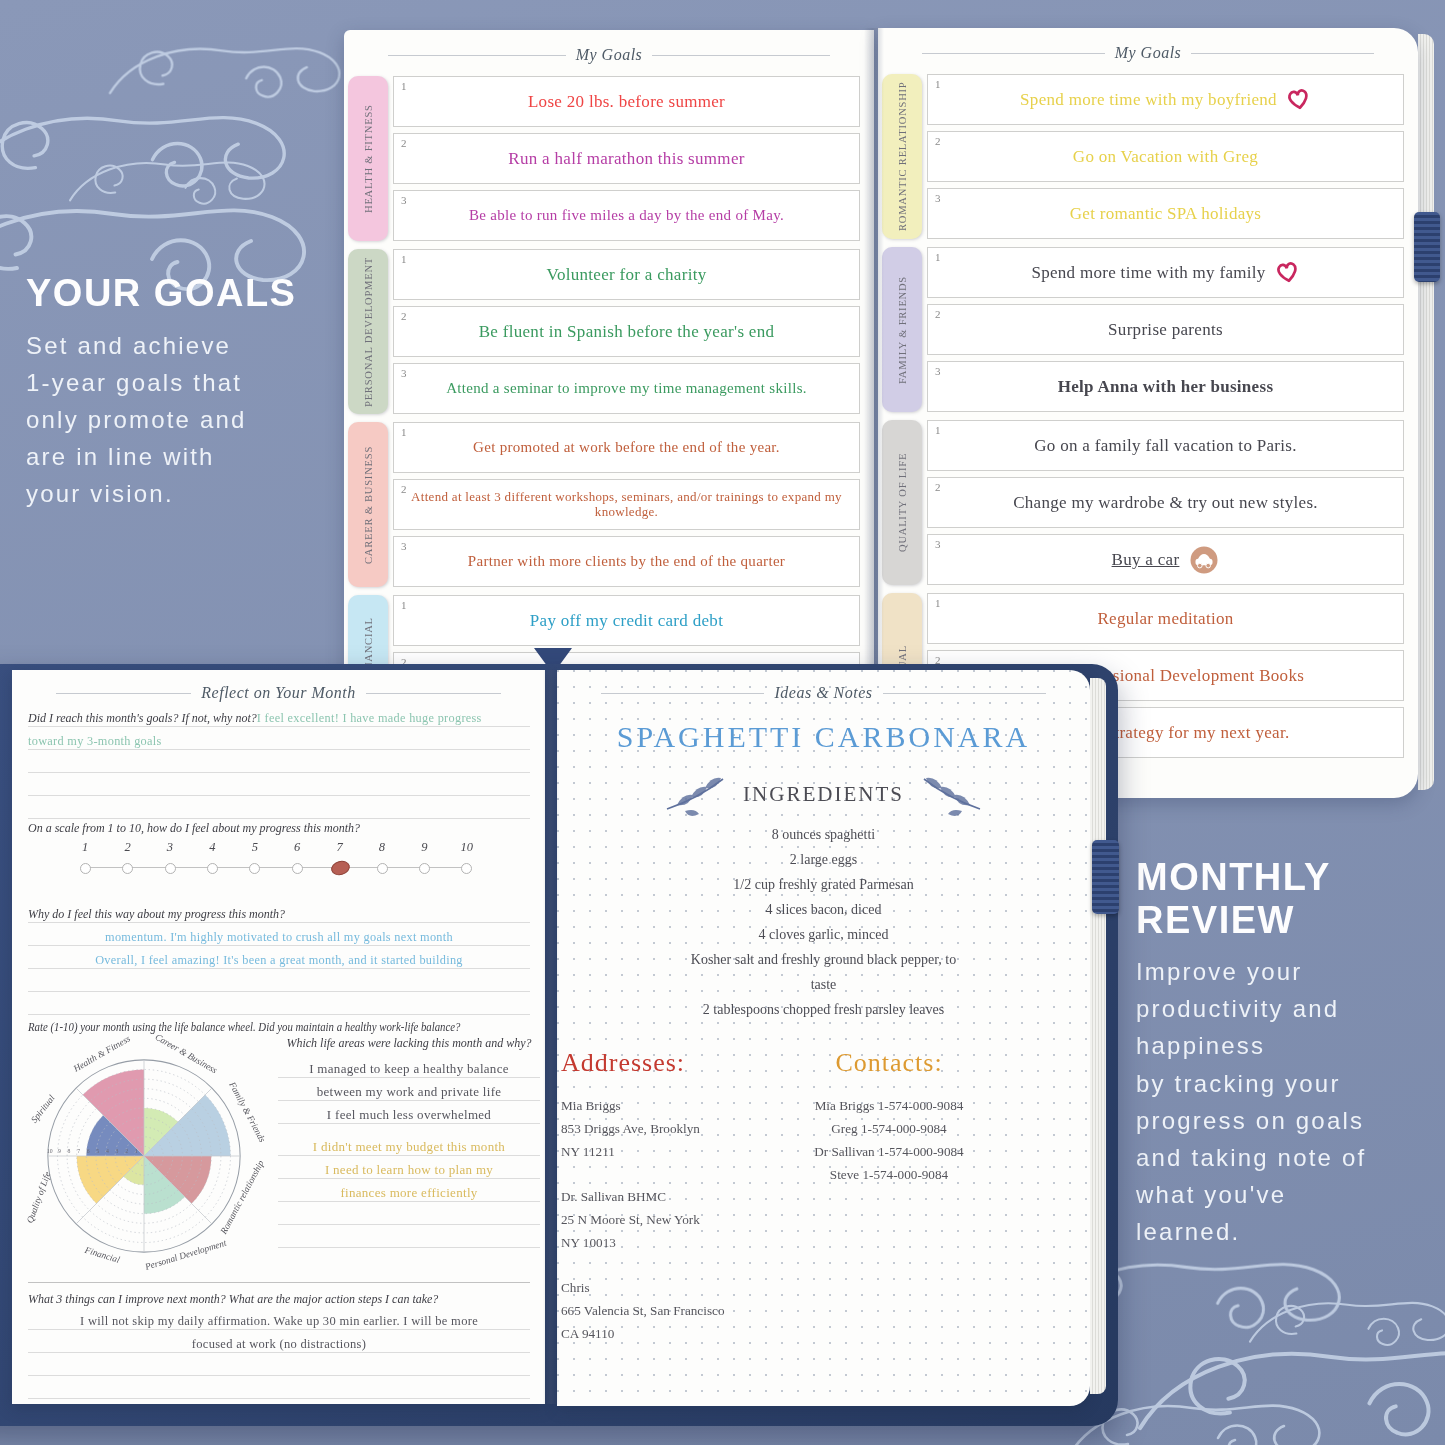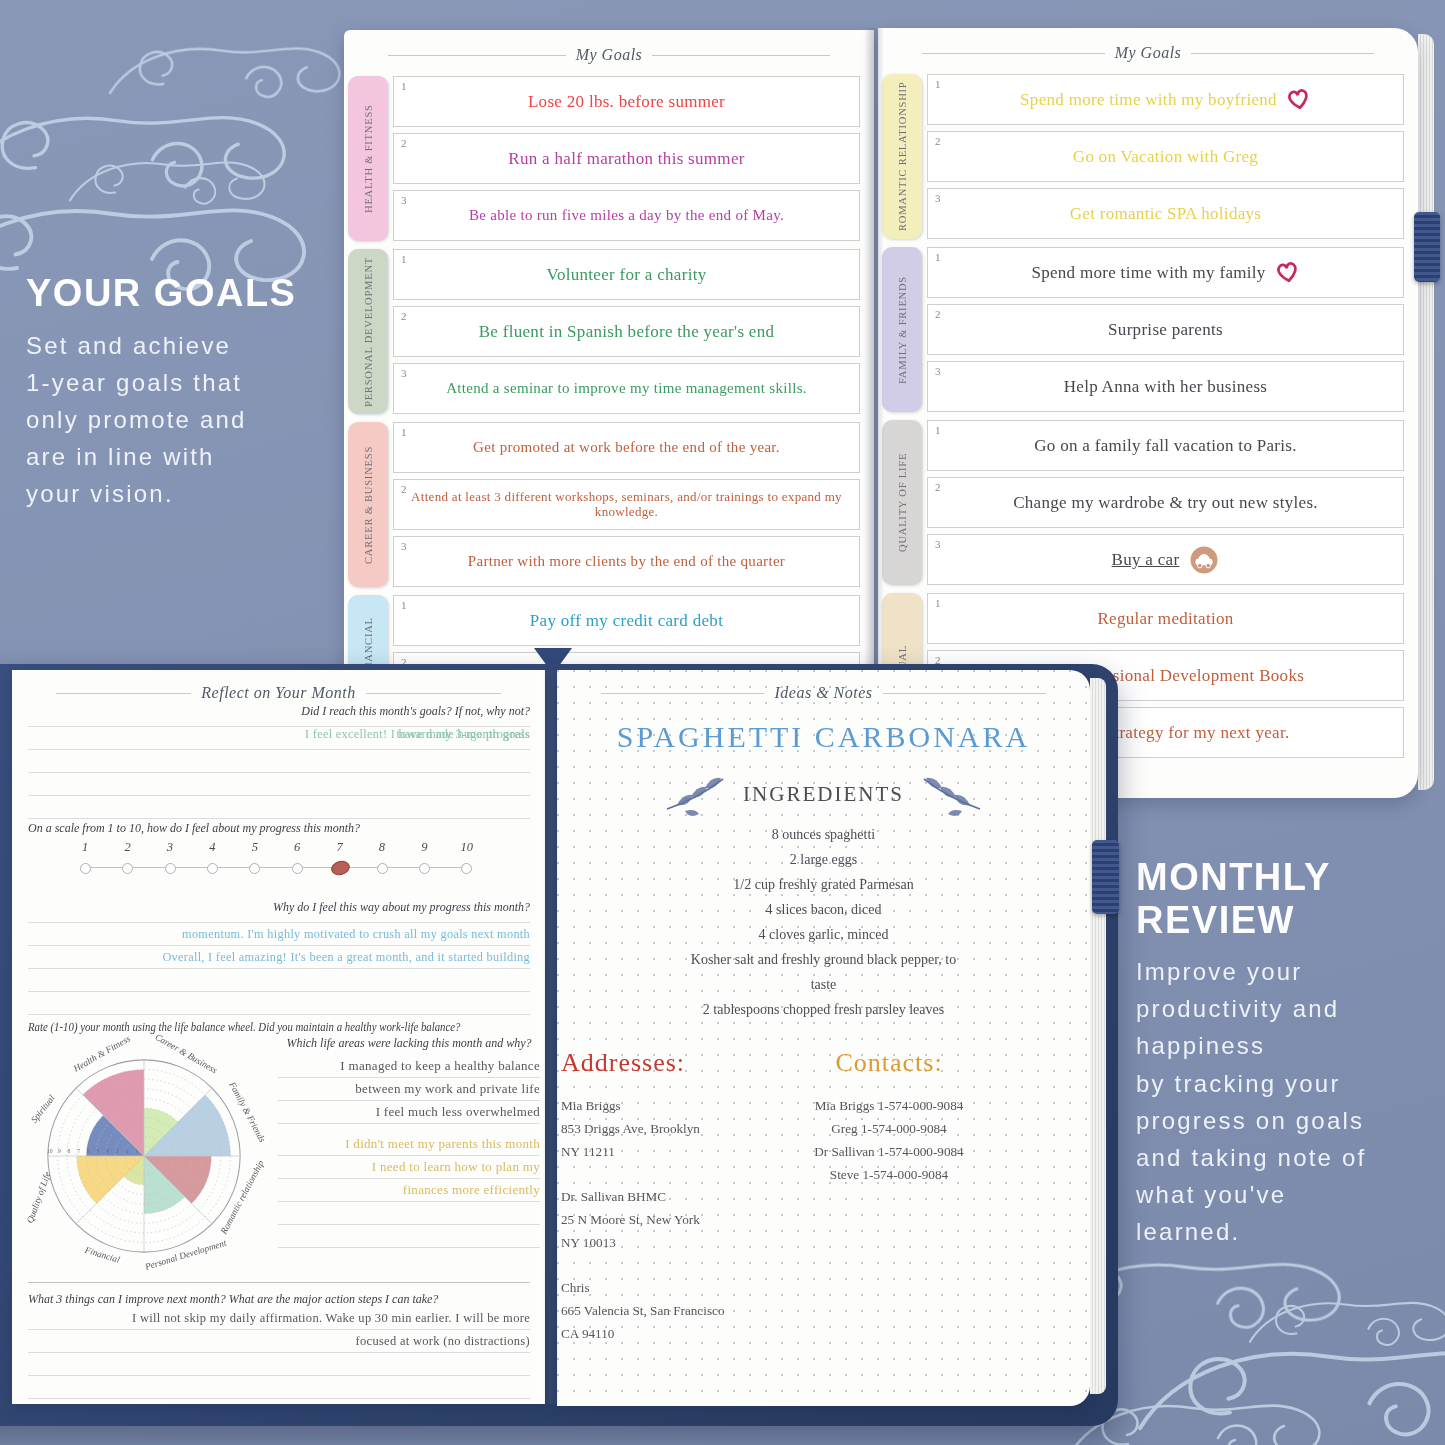--- a/index.html
+++ b/index.html
@@ -60,21 +60,21 @@
   .e-bottom{left:1127px;top:176px;width:27px;height:74px;}
   
   .rp-header{position:absolute;left:0;right:0;top:14px;}
   .q{font:italic 12px "Liberation Serif",serif;color:#3d3d44;white-space:nowrap;}
   .q.long{display:inline-block;transform:scaleX(.9);transform-origin:left center;}
   .hw{font-family:cursive;letter-spacing:.3px;}
   .ink-teal{color:var(--ink-teal,#8cc5b0);}
   .ink-blue{color:var(--ink-blue,#76badd);}
   .ink-yellow{color:var(--ink-yellow,#d9ba5e);}
   .ink-dark{color:var(--ink-dark,#56565e);}
-  .line-row{height:22px;border-bottom:1px solid #dcdcdc;display:flex;align-items:flex-end;gap:8px;overflow:visible;flex-direction:column;}
+  .line-row{height:22px;border-bottom:1px solid #dcdcdc;display:flex;align-items:flex-end;overflow:visible;}
   .abs{position:absolute;}
   .q1-block{left:16px;top:34px;width:502px;}
   .q1-block .hw,.q3-block .hw{font-size:12.3px;}
   .q2{left:16px;top:148px;}
   .scale{left:52px;top:170px;width:424px;}
   .scale-nums{display:flex;}
   .scale-nums span{width:42.4px;text-align:center;font:italic 12.5px "Liberation Serif",serif;color:#4a4a50;}
   .scale-track{position:relative;height:18px;margin-top:4px;}
   .scale-line{position:absolute;top:8px;left:21px;right:21px;height:1px;background:#c2c2c2;}
   .scale-dot{position:absolute;top:4px;width:9px;height:9px;border:1.3px solid #b3b3b3;border-radius:50%;background:#fff;}
@@ -279,21 +279,21 @@
                 <svg class="heart" width="25" height="23" viewBox="0 0 24 22" style="transform:rotate(-10deg)">
                   <path d="M12,19 C5,14 2,8 5,4.5 C7.5,1.5 11.5,3 12,7 C12.5,3 16.5,1.5 19,4.5 C22,8 19,14 12,19" fill="none" stroke="currentColor" stroke-width="2.6" stroke-linecap="round"></path>
                 </svg>
               </div>
               <div class="goal-row">
                 <span class="gnum">2</span>
                 <span class="gtext" style="color: rgb(71, 71, 79); font-size: 17px;">Surprise parents</span>
               </div>
               <div class="goal-row">
                 <span class="gnum">3</span>
-                <span class="gtext" style="color: rgb(71, 71, 79); font-size: 17px;">Help Anna with her business</span>
+                <span class="gtext" style="color: rgb(71, 71, 79); font-size: 17px; font-weight: bold;">Help Anna with her business</span>
               </div>
             </div>
           </div>
           <div class="category">
             <div class="tab" style="background: rgb(215, 214, 212);">
               <span class="tablabel">QUALITY OF LIFE</span>
             </div>
             <div class="rows">
               <div class="goal-row">
                 <span class="gnum">1</span>
@@ -474,21 +474,21 @@
             <div class="line-row">
               <span class="hw ink-dark">between my work and private life</span>
             </div>
             <div class="line-row">
               <span class="hw ink-dark">I feel much less overwhelmed</span>
             </div>
           </div>
         <div class="gap8"></div>
         <div id="which-yellow">
             <div class="line-row">
-              <span class="hw ink-yellow">I didn't meet my parents this month</span>
+              <span class="hw ink-yellow">I didn't meet my budget this month</span>
             </div>
             <div class="line-row">
               <span class="hw ink-yellow">I need to learn how to plan my</span>
             </div>
             <div class="line-row">
               <span class="hw ink-yellow">finances more efficiently</span>
             </div>
           </div>
         <div class="line-row"></div>
         <div class="line-row"></div>

